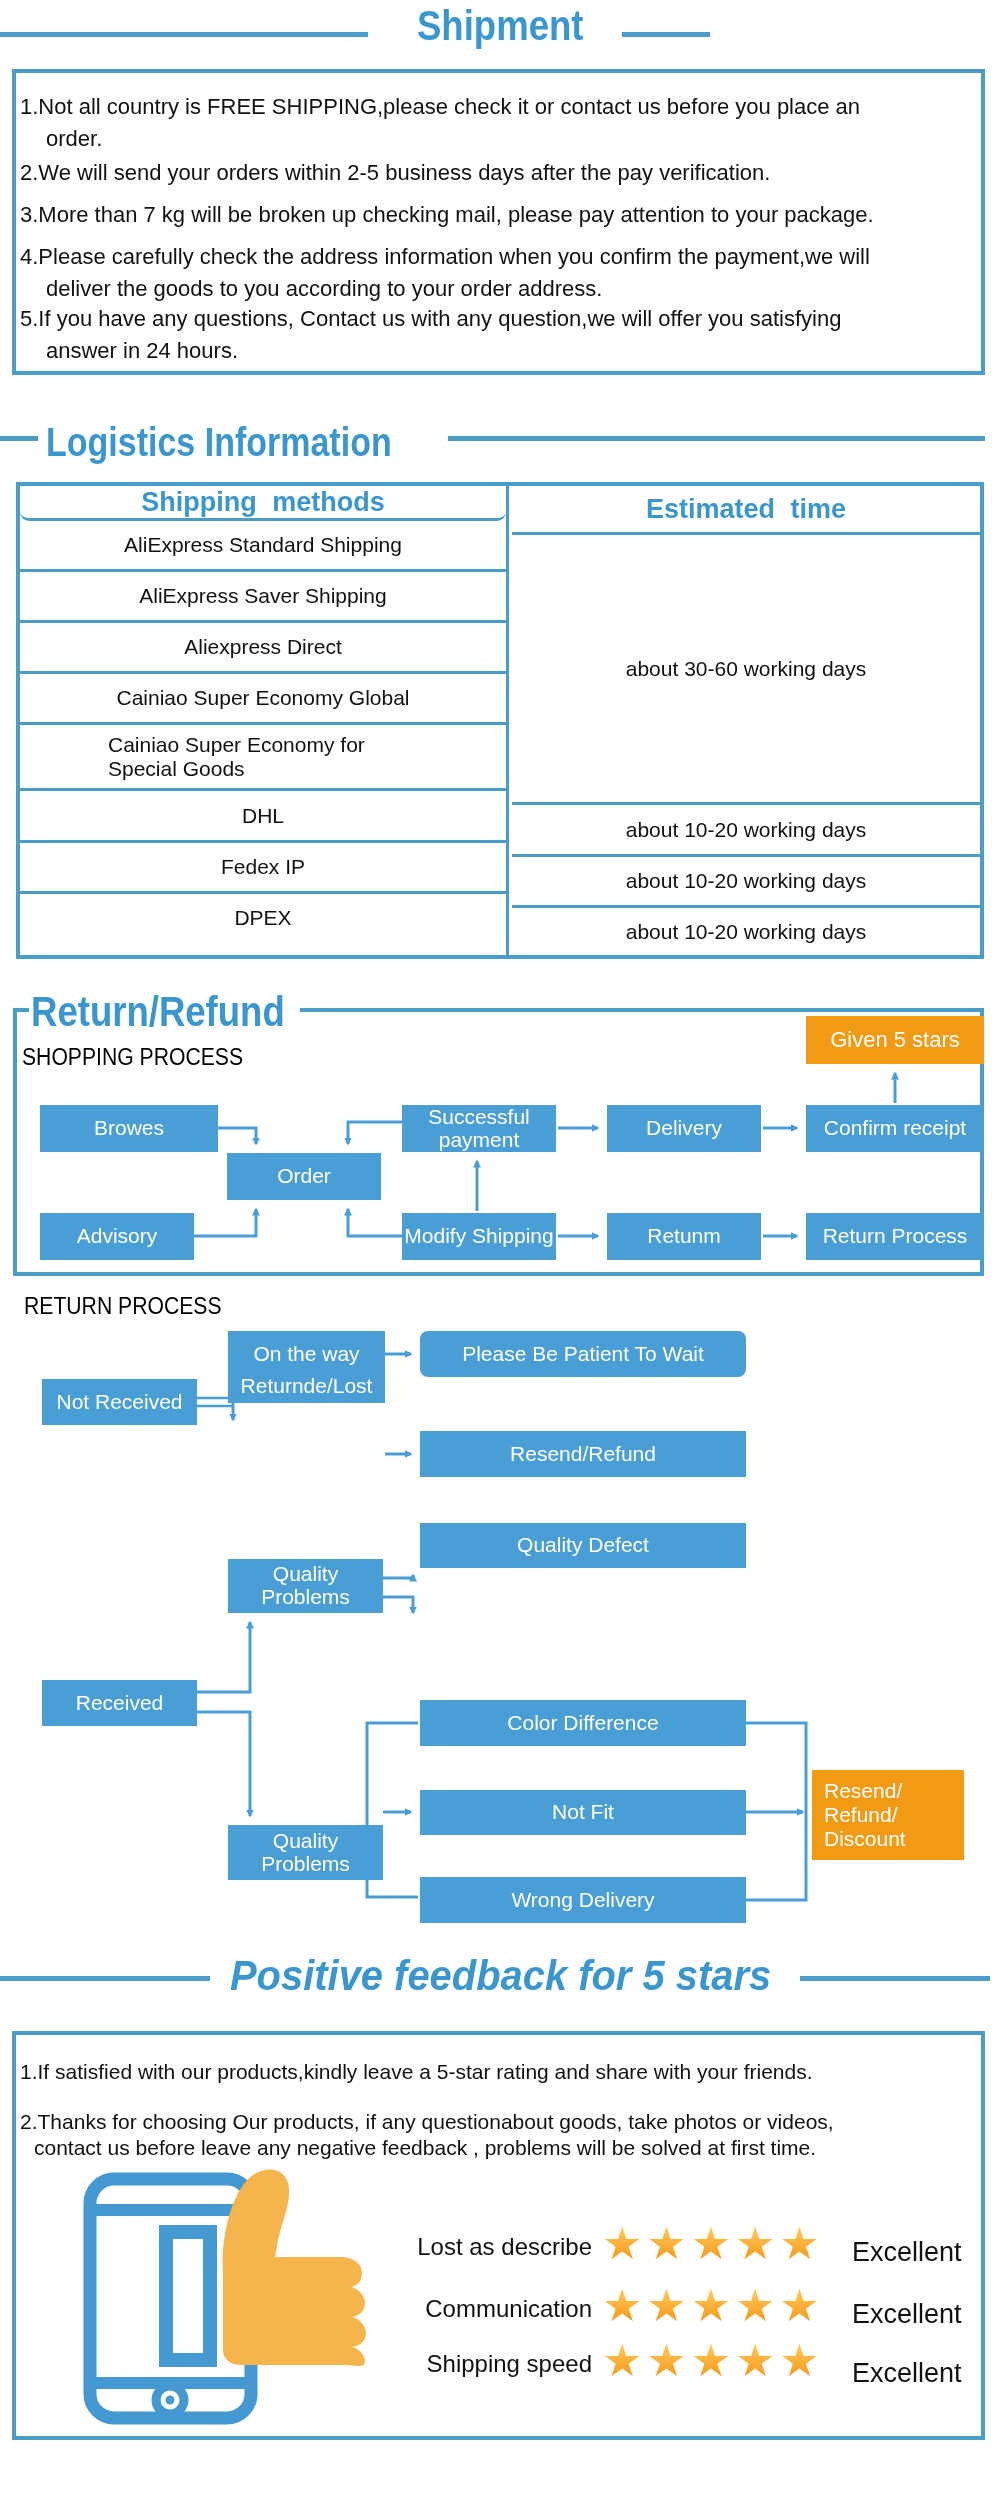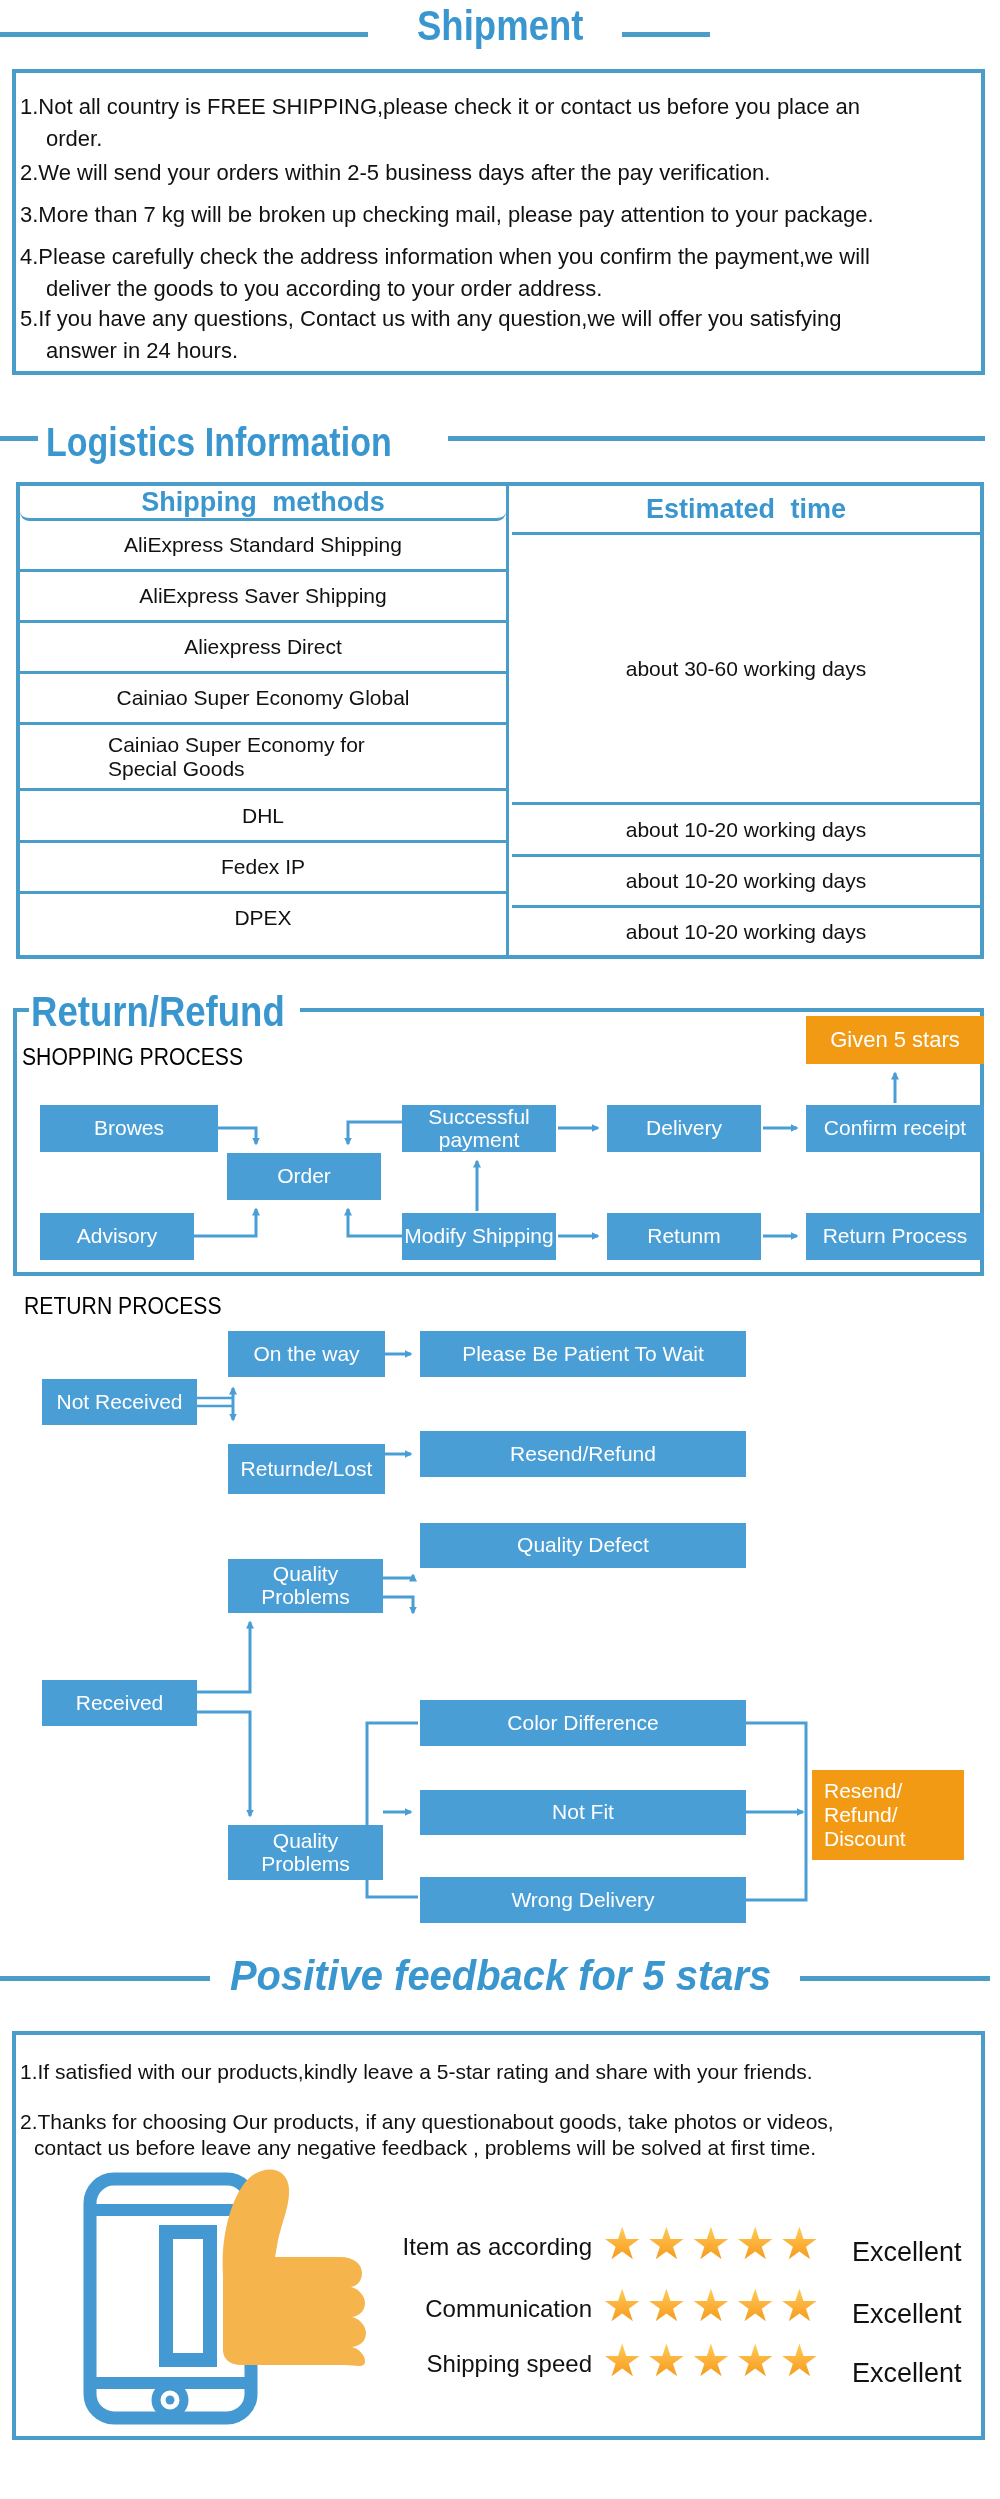--- a/index.html
+++ b/index.html
@@ -100,23 +100,23 @@
   <div class="flowbox" style="left:806px;top:1105px;width:178px;height:47px;">Confirm receipt</div>
   <div class="flowbox" style="left:227px;top:1153px;width:154px;height:47px;">Order</div>
   <div class="flowbox" style="left:40px;top:1213px;width:154px;height:47px;">Advisory</div>
   <div class="flowbox" style="left:402px;top:1213px;width:154px;height:47px;">Modify Shipping</div>
   <div class="flowbox" style="left:607px;top:1213px;width:154px;height:47px;">Retunm</div>
   <div class="flowbox" style="left:806px;top:1213px;width:178px;height:47px;">Return Process</div>
 
   <div class="proclabel" style="left:24px;top:1293px;">RETURN PROCESS</div>
 
   <div class="flowbox" style="left:228px;top:1331px;width:157px;height:46px;">On the way</div>
-  <div class="flowbox" style="left:420px;top:1331px;width:326px;height:46px;">Please Be Patient To Wait</div>
+  <div class="flowbox" style="left:420px;top:1331px;width:326px;height:46px;border-radius:8px;">Please Be Patient To Wait</div>
   <div class="flowbox" style="left:42px;top:1379px;width:155px;height:46px;">Not Received</div>
-  <div class="flowbox" style="left:228px;top:1444px;width:157px;height:50px;">Returnde/Lost</div>
+  <div class="flowbox" style="left:228px;top:1369px;width:157px;height:34px;">Returnde/Lost</div>
   <div class="flowbox" style="left:420px;top:1431px;width:326px;height:46px;">Resend/Refund</div>
 
   <div class="flowbox" style="left:420px;top:1523px;width:326px;height:45px;">Quality Defect</div>
   <div class="flowbox" style="left:228px;top:1559px;width:155px;height:54px;">Quality Problems</div>
   <div class="flowbox" style="left:42px;top:1680px;width:155px;height:46px;">Received</div>
   <div class="flowbox" style="left:420px;top:1700px;width:326px;height:46px;">Color Difference</div>
   <div class="flowbox" style="left:420px;top:1790px;width:326px;height:45px;">Not Fit</div>
   <div class="flowbox" style="left:228px;top:1825px;width:155px;height:55px;">Quality Problems</div>
   <div class="flowbox" style="left:420px;top:1877px;width:326px;height:46px;">Wrong Delivery</div>
   <div class="orangebox" style="left:812px;top:1770px;width:152px;height:90px;justify-content:flex-start;text-align:left;padding-left:12px;font-size:21px;">Resend/ Refund/ Discount</div>
@@ -187,21 +187,21 @@
              C279 129 285 136 285 143
              C285 151 279 156 272 157
              C280 159 286 166 286 173
              C286 181 280 186 272 187
              C280 189 285 196 285 201
              C285 209 276 205 264 205
              L162 205
              C150 205 143 199 143 190 Z" fill="#f5b44c"></path>
   </svg>
 
-  <div class="rate-label" style="left:247px;top:2233px;">Item as according</div>
+  <div class="rate-label" style="left:247px;top:2233px;">Lost as describe</div>
   <div class="stars" style="left:602px;top:2221px;">★★★★★</div>
   <div class="grade" style="left:852px;top:2237px;">Excellent</div>
 
   <div class="rate-label" style="left:247px;top:2295px;">Communication</div>
   <div class="stars" style="left:602px;top:2283px;">★★★★★</div>
   <div class="grade" style="left:852px;top:2299px;">Excellent</div>
 
   <div class="rate-label" style="left:247px;top:2350px;">Shipping speed</div>
   <div class="stars" style="left:602px;top:2338px;">★★★★★</div>
   <div class="grade" style="left:852px;top:2358px;">Excellent</div>

